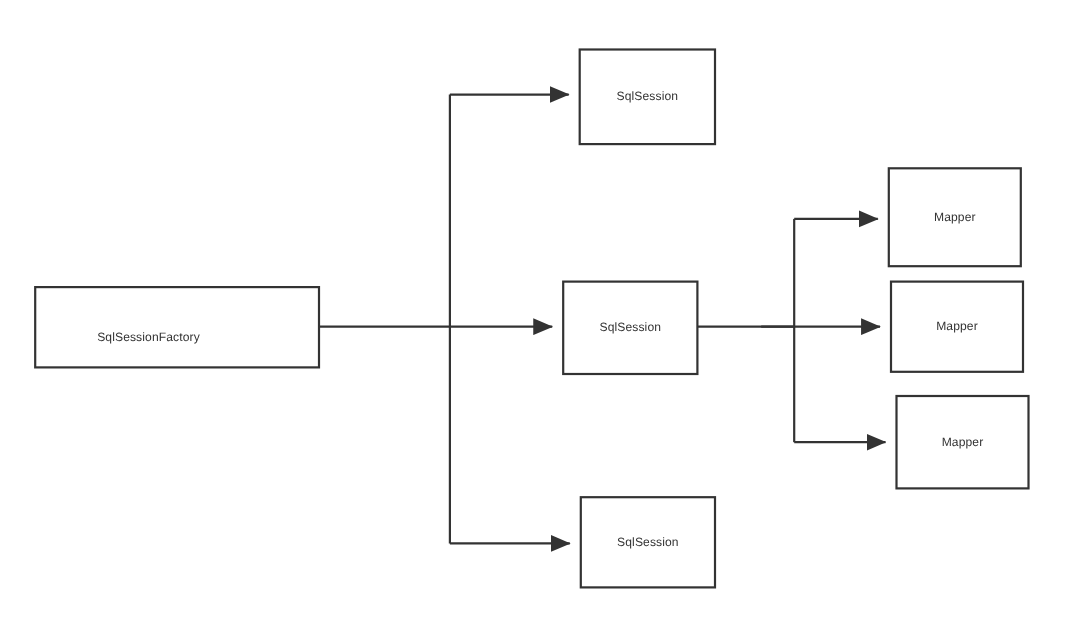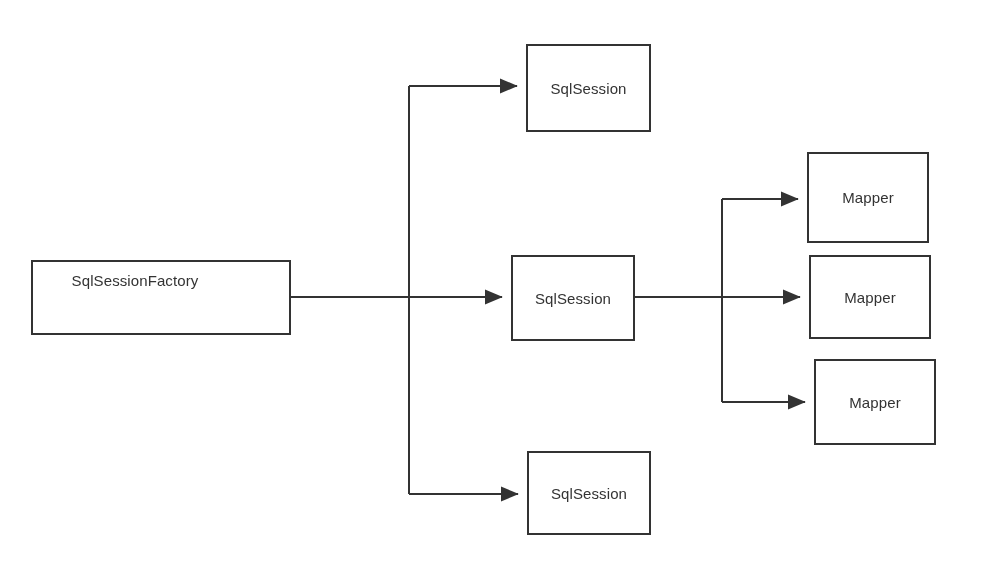--- a/index.html
+++ b/index.html
@@ -25,21 +25,21 @@
     top: 0;
     width: 991px;
     height: 584px;
   }
   .node-label {
     position: absolute;
     display: flex;
     align-items: center;
     justify-content: center;
     color: #333333;
-    font-size: 15px;
+    font-size: 11px;
     font-family: "Liberation Sans", sans-serif;
     letter-spacing: 0.1px;
     white-space: nowrap;
     pointer-events: none;
   }
 </style>
 </head>
 <body>
 
 <div id="diagram-canvas">
@@ -79,21 +79,21 @@
 
     <rect x="528" y="452" width="122" height="82" fill="#ffffff" stroke="#333333" stroke-width="2"></rect>
 
     <rect x="808" y="153" width="120" height="89" fill="#ffffff" stroke="#333333" stroke-width="2"></rect>
 
     <rect x="810" y="256" width="120" height="82" fill="#ffffff" stroke="#333333" stroke-width="2"></rect>
 
     <rect x="815" y="360" width="120" height="84" fill="#ffffff" stroke="#333333" stroke-width="2"></rect>
   </svg>
 
-  <div class="node-label" style="left:32px; top:244px; width:206px; height:73px;">SqlSessionFactory</div>
+  <div class="node-label" style="left:32px; top:270px; width:206px; height:73px;">SqlSessionFactory</div>
 
   <div class="node-label" style="left:527px; top:45px; width:123px; height:86px;">SqlSession</div>
 
   <div class="node-label" style="left:512px; top:256px; width:122px; height:84px;">SqlSession</div>
 
   <div class="node-label" style="left:528px; top:452px; width:122px; height:82px;">SqlSession</div>
 
   <div class="node-label" style="left:808px; top:153px; width:120px; height:89px;">Mapper</div>
 
   <div class="node-label" style="left:810px; top:256px; width:120px; height:82px;">Mapper</div>

